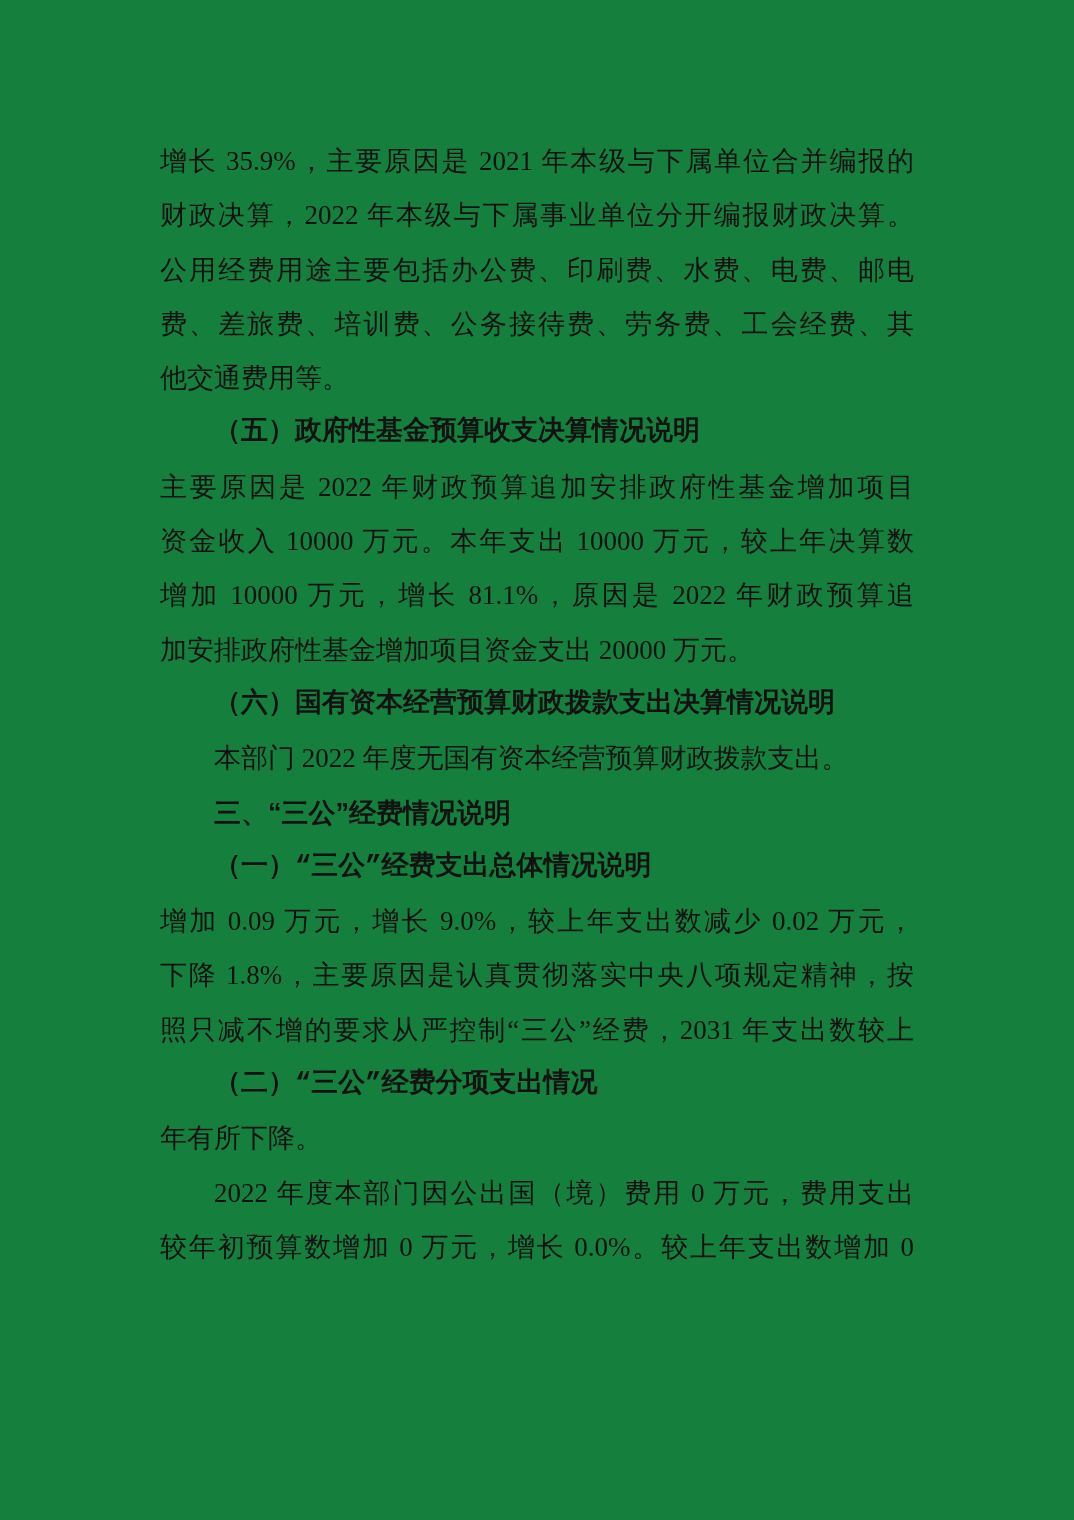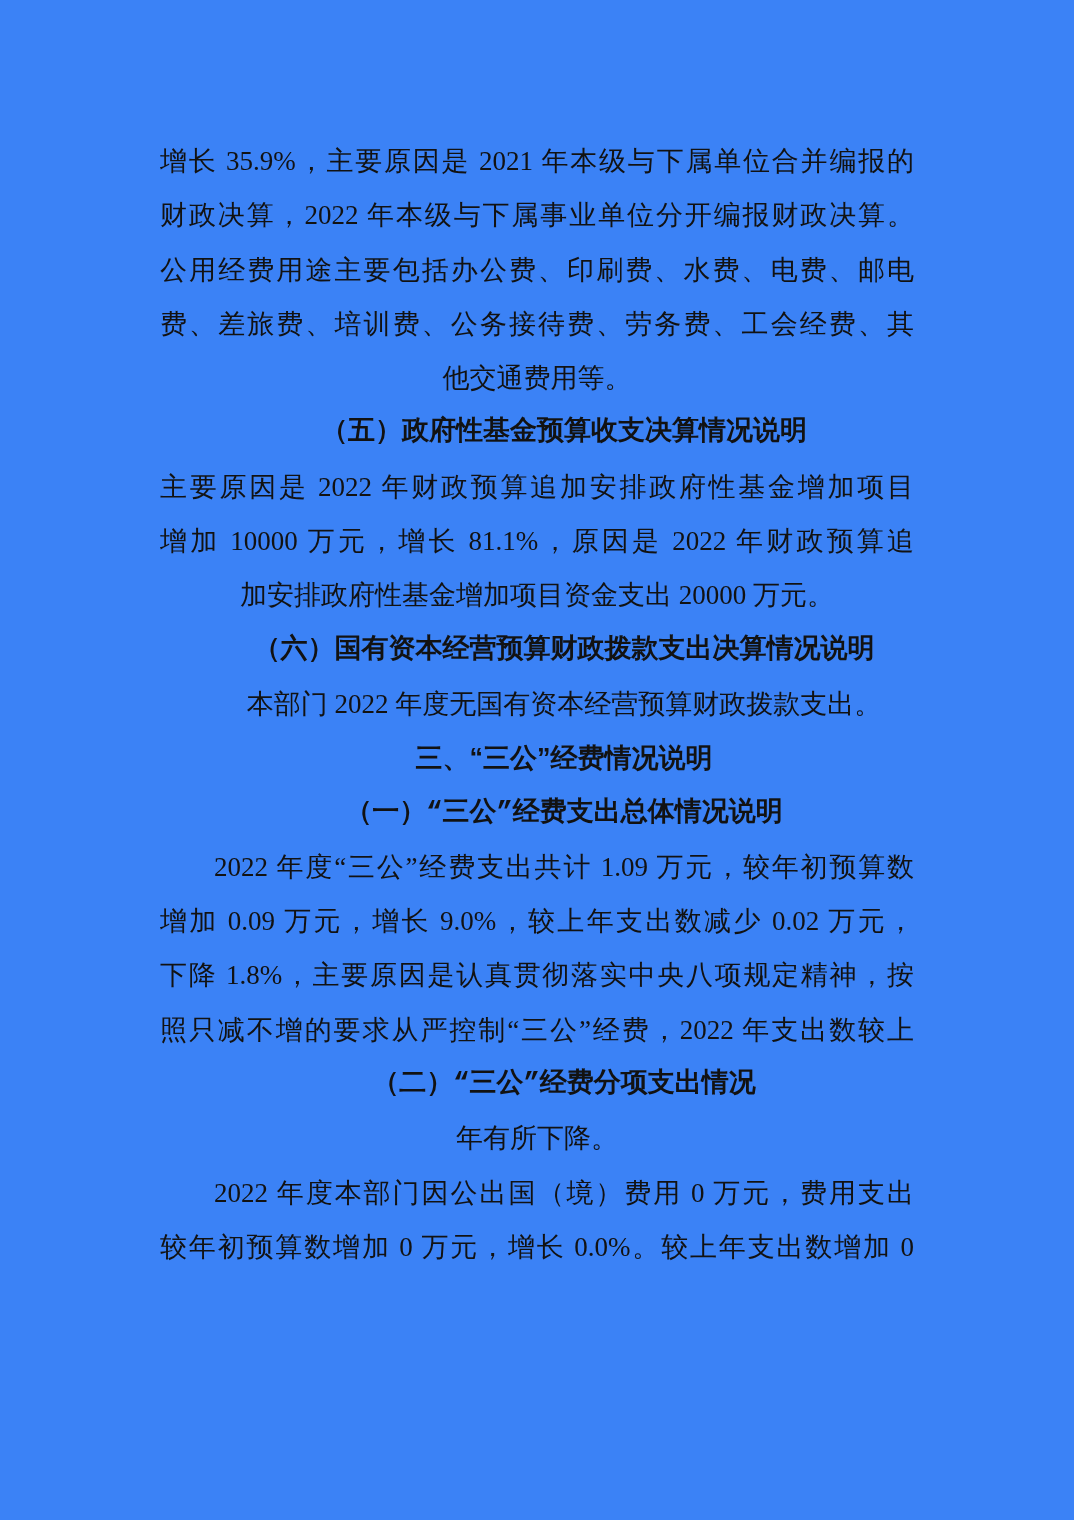--- a/index.html
+++ b/index.html
@@ -10,37 +10,37 @@
   }
   html,body{
     margin:0;
     padding:0;
     background:#ffffff;
   }
   .page{
     position:relative;
     width:var(--page-w);
     height:var(--page-h);
-    background:#3b82f6;
+    background:#15803d;
     overflow:hidden;
     box-sizing:border-box;
     padding:134px 76px 0 160px;
     color:#121212;
     font-family:"Liberation Serif","DejaVu Serif",serif;
     font-size:var(--fs);
     line-height:var(--lh);
   }
   .textblock{
     width:754px;
   }
   .line{
     height:var(--lh);
     overflow:hidden;
     white-space:normal;
-    text-align:center;
+    text-align:left;
     letter-spacing:0;
   }
   
   .j{
     text-align:justify;
     text-align-last:justify;
     text-justify:inter-character;
   }
   
   .ind{
@@ -65,35 +65,35 @@
 
     <div class="line j">增长 35.9%，主要原因是 2021 年本级与下属单位合并编报的</div>
     <div class="line j">财政决算，2022 年本级与下属事业单位分开编报财政决算。</div>
     <div class="line j">公用经费用途主要包括办公费、印刷费、水费、电费、邮电</div>
     <div class="line j">费、差旅费、培训费、公务接待费、劳务费、工会经费、其</div>
     <div class="line">他交通费用等。</div>
 
     <div class="line ind heading-kai">（五）政府性基金预算收支决算情况说明</div>
 
     <div class="line j">主要原因是 2022 年财政预算追加安排政府性基金增加项目</div>
+    <div class="line j">资金收入 10000 万元。本年支出 10000 万元，较上年决算数</div>
     <div class="line j">增加 10000 万元，增长 81.1%，原因是 2022 年财政预算追</div>
     <div class="line">加安排政府性基金增加项目资金支出 20000 万元。</div>
 
     <div class="line ind heading-kai">（六）国有资本经营预算财政拨款支出决算情况说明</div>
 
     <div class="line ind">本部门 2022 年度无国有资本经营预算财政拨款支出。</div>
 
     <div class="line ind heading-hei">三、“三公”经费情况说明</div>
 
     <div class="line ind heading-kai">（一）“三公”经费支出总体情况说明</div>
 
-    <div class="line ind j">2022 年度“三公”经费支出共计 1.09 万元，较年初预算数</div>
     <div class="line j">增加 0.09 万元，增长 9.0%，较上年支出数减少 0.02 万元，</div>
     <div class="line j">下降 1.8%，主要原因是认真贯彻落实中央八项规定精神，按</div>
-    <div class="line j">照只减不增的要求从严控制“三公”经费，2022 年支出数较上</div>
+    <div class="line j">照只减不增的要求从严控制“三公”经费，2031 年支出数较上</div>
     <div class="line ind heading-kai">（二）“三公”经费分项支出情况</div>
 
     <div class="line">年有所下降。</div>
 
     <div class="line ind j">2022 年度本部门因公出国（境）费用 0 万元，费用支出</div>
     <div class="line j">较年初预算数增加 0 万元，增长 0.0%。较上年支出数增加 0</div>
 
   </div>
 </div>
 

